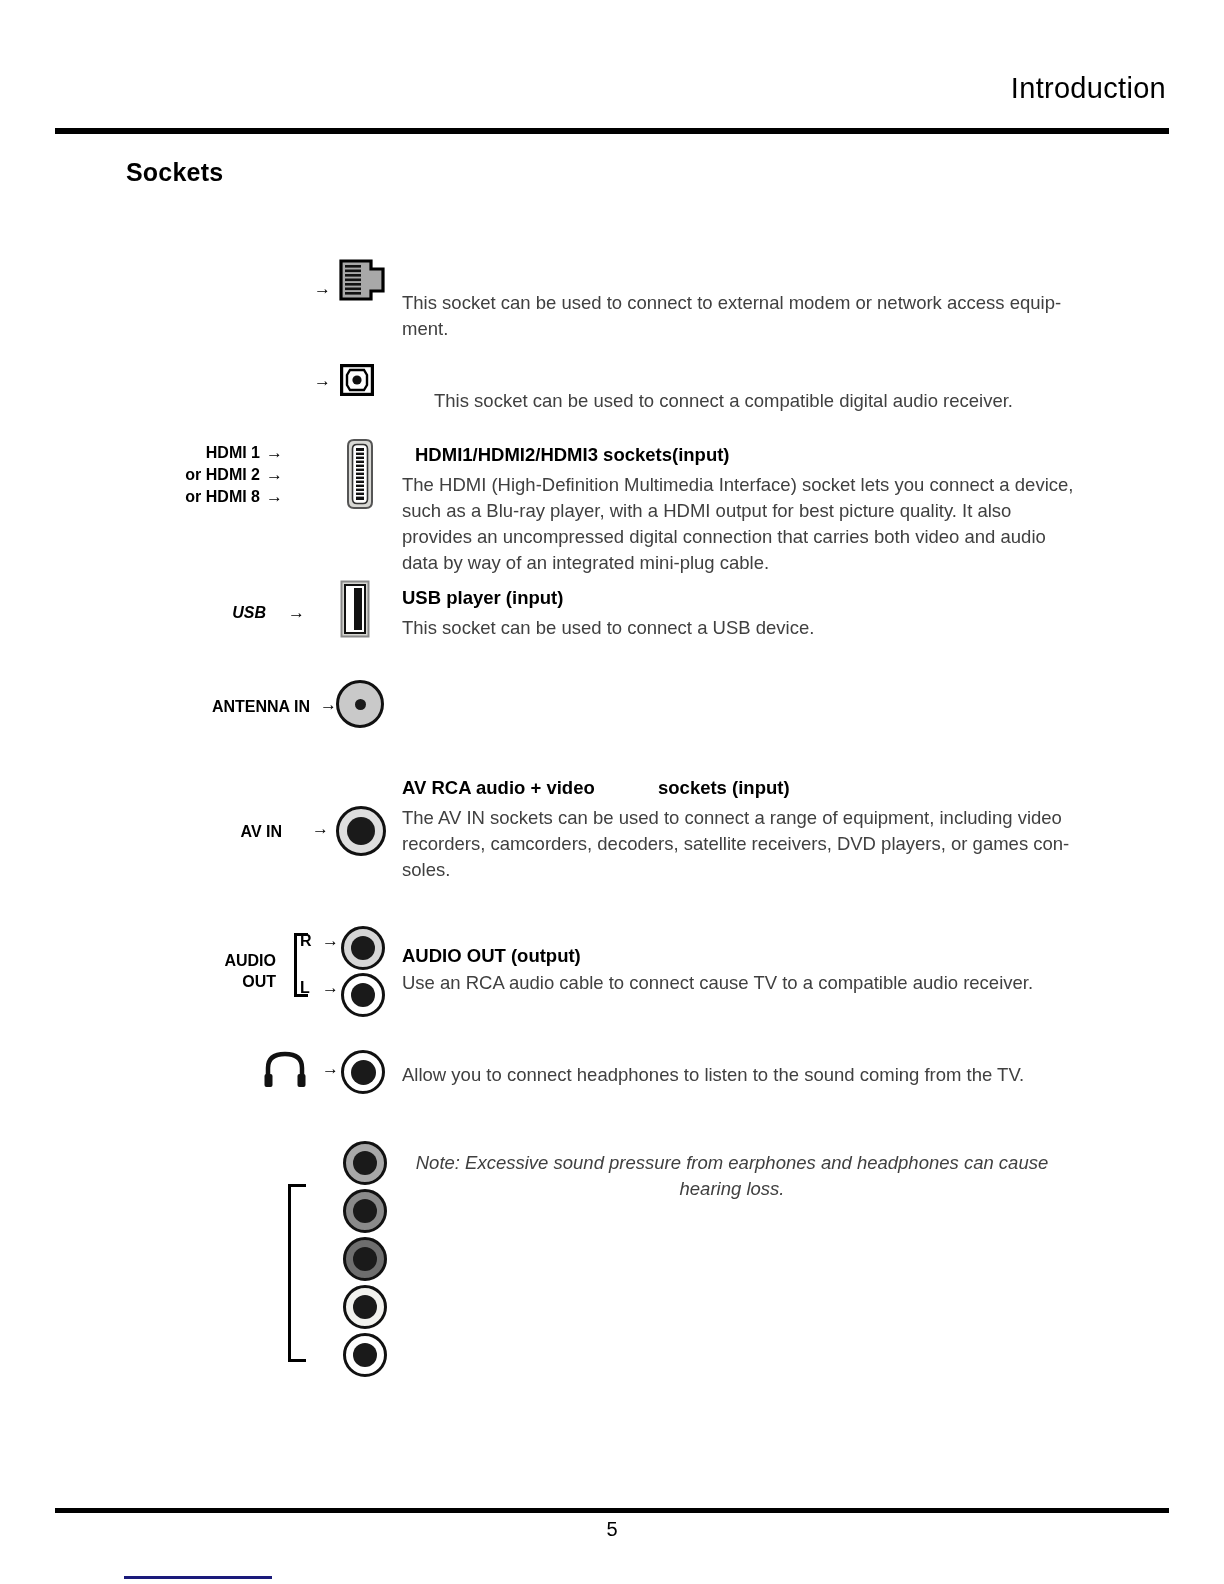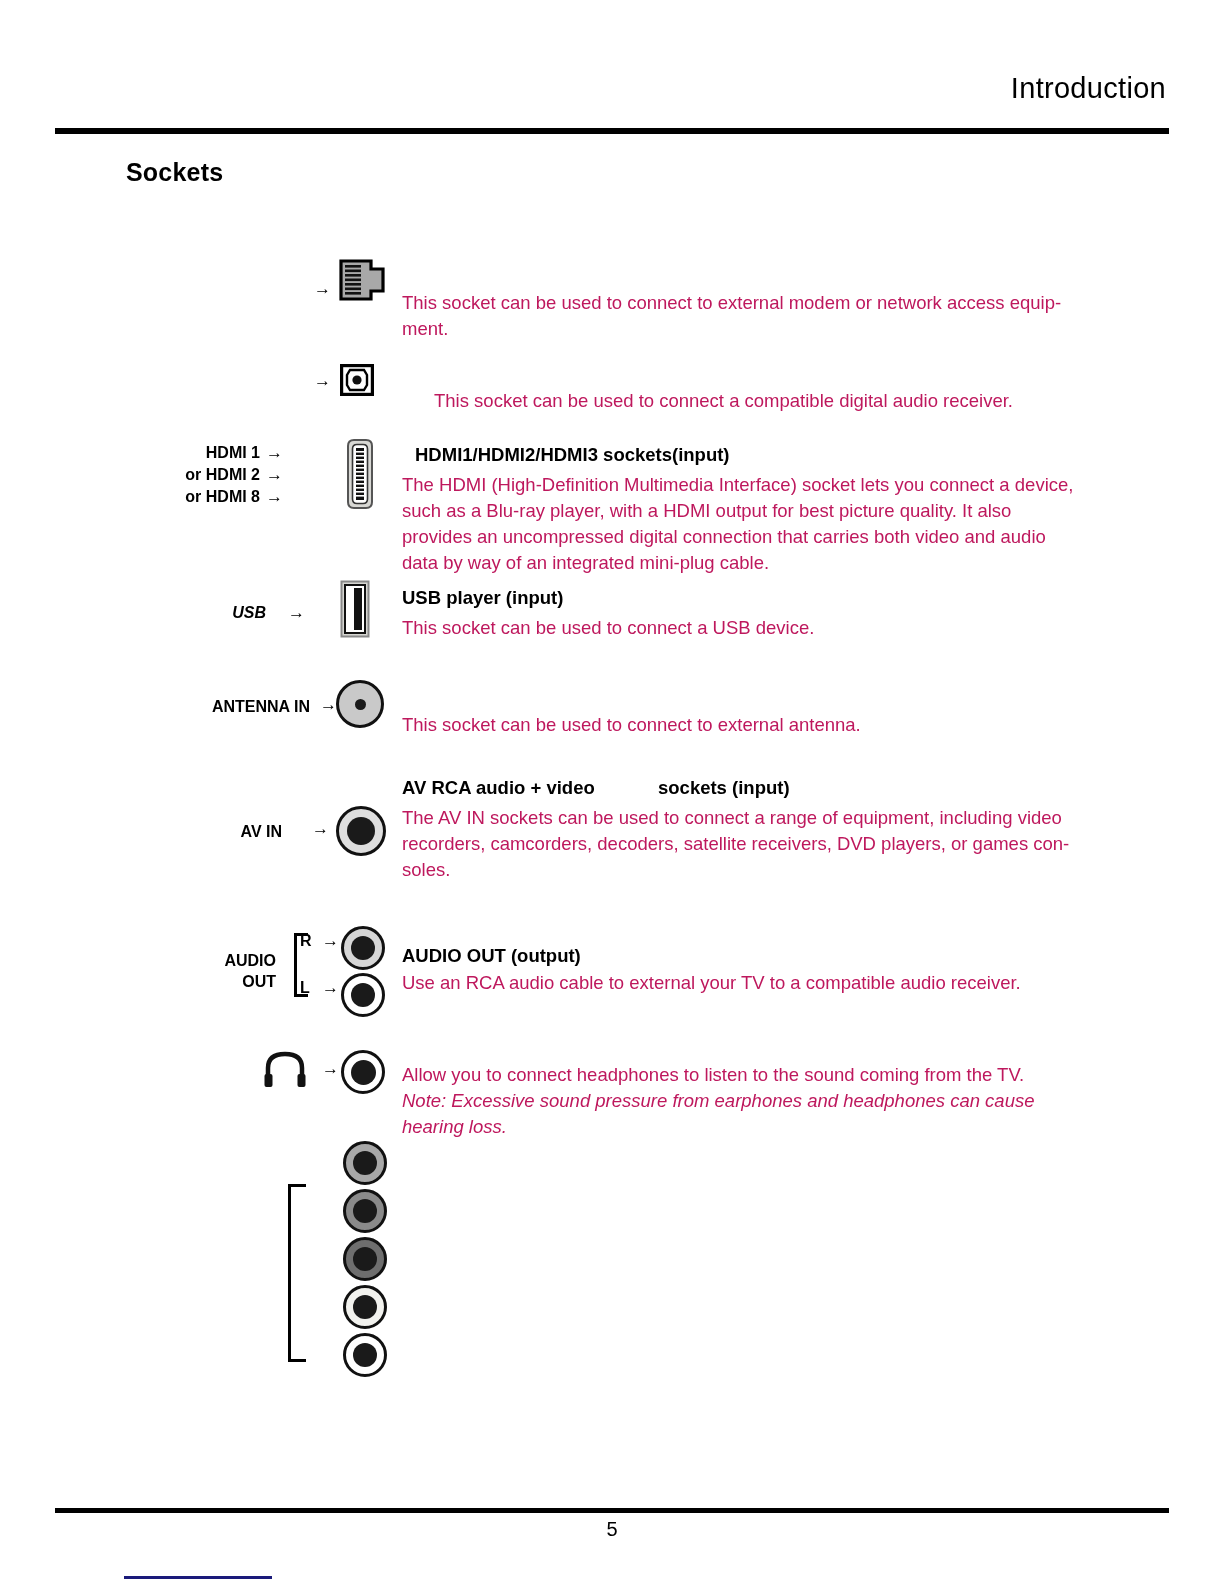--- a/index.html
+++ b/index.html
@@ -44,21 +44,21 @@
     font-size: 25px;
     font-weight: bold;
     letter-spacing: 0.2px;
   }
 
   
   .body-text {
     position: absolute;
     font-size: 18.5px;
     line-height: 26px;
-    color: #be185d;
+    color: #404040;
   }
   .bold-head {
     position: absolute;
     font-size: 18.5px;
     font-weight: bold;
     line-height: 24px;
     color: #000000;
   }
   .italic-note {
     font-style: italic;
@@ -248,21 +248,20 @@
     </svg>
   </div>
   <div class="bold-head" style="left:402px; top:586px; width:680px;">USB player (input)</div>
   <div class="body-text" style="left:402px; top:615px; width:680px;">This socket can be used to connect a USB device.</div>
 
   <div class="label" style="left:150px; top:696px; width:160px;">ANTENNA IN</div>
   <div class="arrow" style="left:320px; top:696px;">→</div>
   <div class="jack" style="left:336px; top:680px; width:48px; height:48px; background:#c9c9c9; border:3px solid #111;">
     <div class="jack-core" style="width:11px; height:11px;"></div>
   </div>
-  <div class="body-text" style="left:402px; top:712px; width:680px;">This socket can be used to connect to external antenna.</div>
 
   <div class="bold-head" style="left:402px; top:776px; width:260px;">AV RCA audio + video</div>
   <div class="bold-head" style="left:658px; top:776px; width:300px;">sockets (input)</div>
 
   <div class="label" style="left:190px; top:821px; width:92px;">AV IN</div>
   <div class="arrow" style="left:312px; top:820px;">→</div>
   <div class="jack" style="left:336px; top:806px; width:50px; height:50px; background:#dedede; border:3px solid #111;">
     <div class="jack-core" style="width:28px; height:28px;"></div>
   </div>
   <div class="body-text" style="left:402px; top:805px; width:678px;">The AV IN sockets can be used to connect a range of equipment, including video recorders, camcorders, decoders, satellite receivers, DVD players, or games con-soles.</div>
@@ -278,35 +277,35 @@
     <div class="jack-core" style="width:24px; height:24px;"></div>
   </div>
 
   <div class="label" style="left:300px; top:977px; width:22px; text-align:left;">L</div>
   <div class="arrow" style="left:322px; top:979px;">→</div>
   <div class="jack" style="left:341px; top:973px; width:44px; height:44px; background:#ffffff; border:3px solid #111;">
     <div class="jack-core" style="width:24px; height:24px;"></div>
   </div>
 
   <div class="bold-head" style="left:402px; top:944px; width:680px;">AUDIO OUT (output)</div>
-  <div class="body-text" style="left:402px; top:970px; width:680px;">Use an RCA audio cable to external your TV to a compatible audio receiver.</div>
+  <div class="body-text" style="left:402px; top:970px; width:680px;">Use an RCA audio cable to connect cause TV to a compatible audio receiver.</div>
 
   <div class="icon headphone" style="left:262px; top:1048px;">
     <svg width="46" height="40" viewBox="0 0 46 40">
       <path d="M6 32 V20 Q6 6 23 6 Q40 6 40 20 V32" fill="none" stroke="#111" stroke-width="4.5"></path>
       <rect x="2.5" y="26" width="8" height="13" rx="2" fill="#111"></rect>
       <rect x="35.5" y="26" width="8" height="13" rx="2" fill="#111"></rect>
     </svg>
   </div>
   <div class="arrow" style="left:322px; top:1060px;">→</div>
   <div class="jack" style="left:341px; top:1050px; width:44px; height:44px; background:#ffffff; border:3px solid #111;">
     <div class="jack-core" style="width:25px; height:25px;"></div>
   </div>
   <div class="body-text" style="left:402px; top:1062px; width:660px;">Allow you to connect headphones to listen to the sound coming from the TV.</div>
-  <div class="body-text italic-note" style="left:402px; top:1088px; width:660px;">Note: Excessive sound pressure from earphones and headphones can cause hearing loss.</div>
+  <div class="body-text italic-note" style="left:402px; top:1150px; width:660px;text-align:center;">Note: Excessive sound pressure from earphones and headphones can cause hearing loss.</div>
 
   <div class="bracket" style="left:288px; top:1184px; width:18px; height:178px;"></div>
 
   <div class="jack" style="left:343px; top:1141px; width:44px; height:44px; background:#a8a8a8; border:3px solid #111;">
     <div class="jack-core" style="width:24px; height:24px;"></div>
   </div>
   <div class="jack" style="left:343px; top:1189px; width:44px; height:44px; background:#8a8a8a; border:3px solid #111;">
     <div class="jack-core" style="width:24px; height:24px;"></div>
   </div>
   <div class="jack" style="left:343px; top:1237px; width:44px; height:44px; background:#6e6e6e; border:3px solid #111;">

